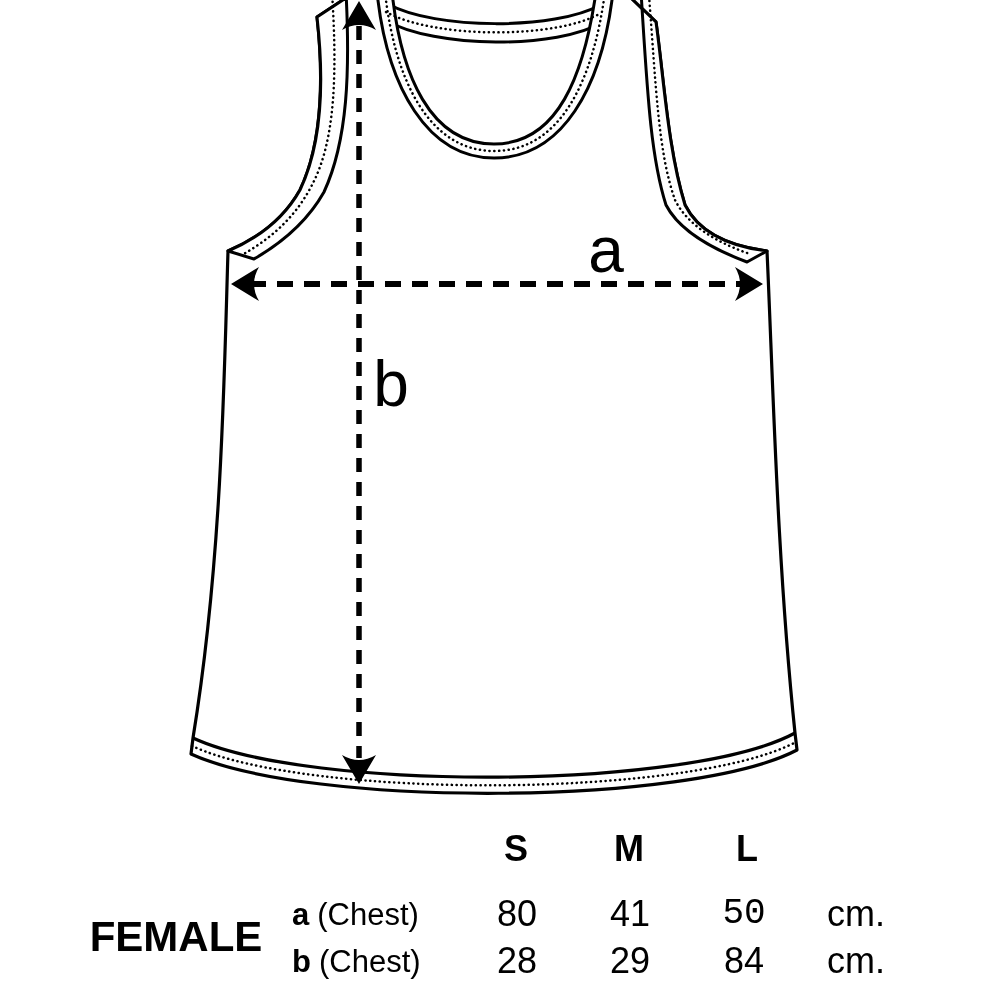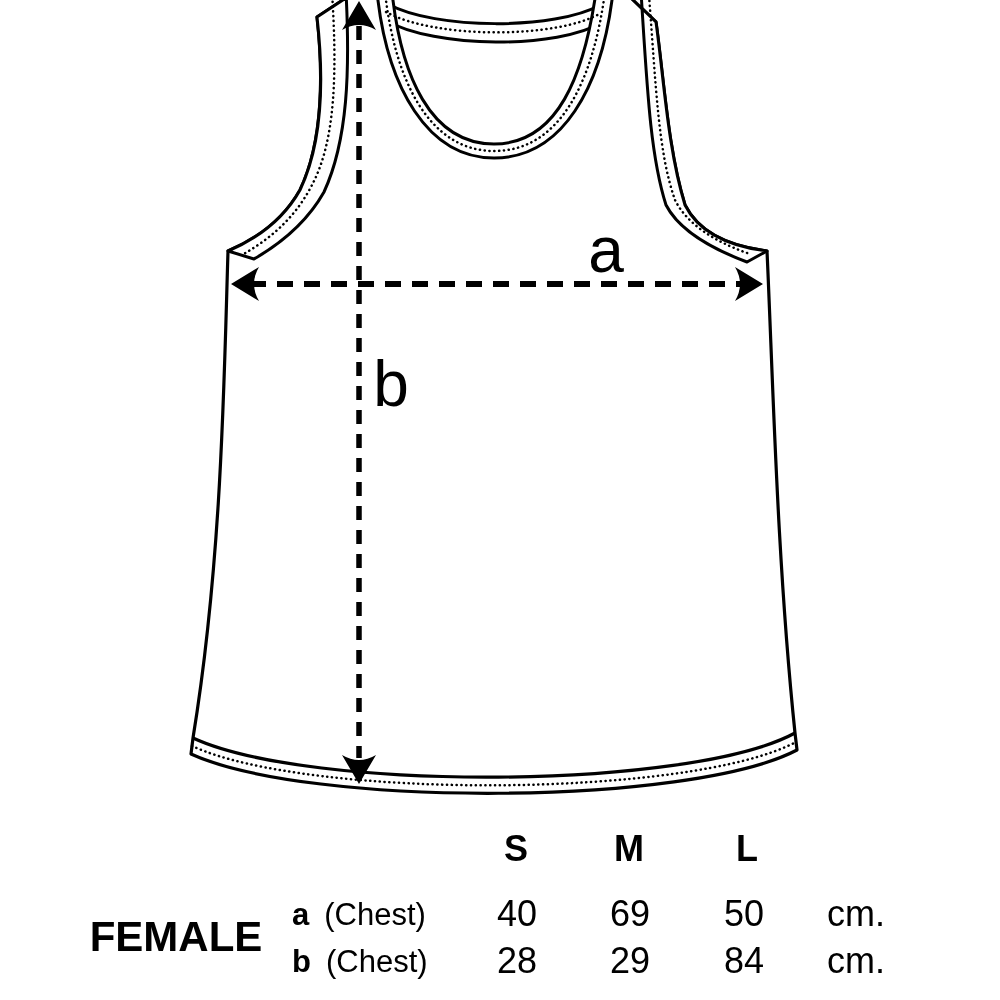--- a/index.html
+++ b/index.html
@@ -39,21 +39,21 @@
     white-space:nowrap;
   }
   .rowlabel{
     position:absolute;
     transform:translate(0,-50%);
     font-size:31px;
     line-height:1;
     white-space:nowrap;
   }
   .rowlabel .key{font-weight:700;}
-  .rowlabel .dim{margin-left:15px;font-weight:400;}
+  .rowlabel .dim{margin-left:8px;font-weight:400;}
 </style>
 </head>
 <body>
 
 <div id="stage">
 
   <svg id="garment-svg" viewBox="0 0 1000 1000">
     <g stroke="#000" fill="none" stroke-width="3.2" stroke-linejoin="round">
 
       <path fill="#ffffff" d="M 352,-6 L 317,17
@@ -121,23 +121,23 @@
 
     <div class="cell hdr" style="left:516px;top:849px;">S</div>
     <div class="cell hdr" style="left:629px;top:849px;">M</div>
     <div class="cell hdr" style="left:747px;top:849px;">L</div>
 
     <div class="gender" style="left:176px;top:937px;">FEMALE</div>
 
     <div class="rowlabel" style="left:292px;top:914px;">
       <span class="key">a</span><span class="dim">(Chest)</span>
     </div>
-    <div class="cell" style="left:517px;top:914px;">40</div>
-    <div class="cell" style="left:630px;top:914px;">69</div>
-    <div class="cell" style="left:744px;top:914px;">50</div>
+    <div class="cell" style="left:517px;top:914px;">80</div>
+    <div class="cell" style="left:630px;top:914px;">41</div>
+    <div class="cell" style="left:744px;top:914px;font-family:Liberation Mono, monospace;">50</div>
     <div class="cell" style="left:856px;top:914px;">cm.</div>
 
     <div class="rowlabel" style="left:292px;top:961px;">
       <span class="key">b</span><span class="dim">(Chest)</span>
     </div>
     <div class="cell" style="left:517px;top:961px;">28</div>
     <div class="cell" style="left:630px;top:961px;">29</div>
     <div class="cell" style="left:744px;top:961px;">84</div>
     <div class="cell" style="left:856px;top:961px;">cm.</div>
   </div>

